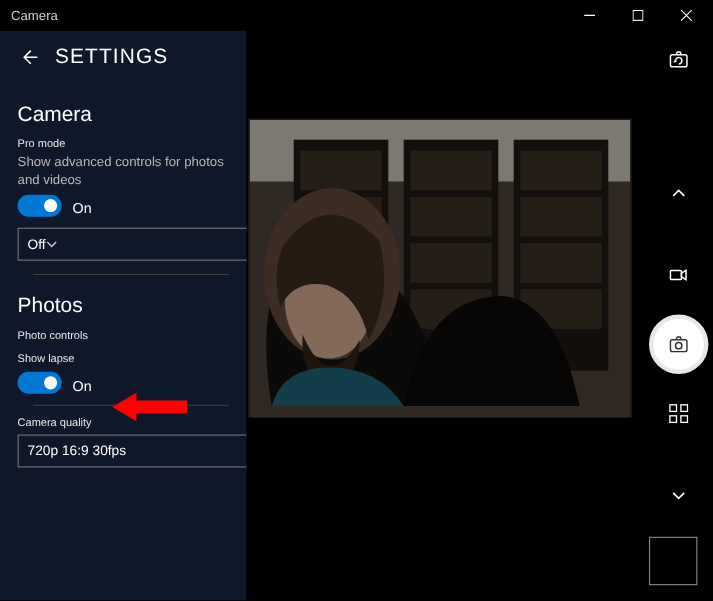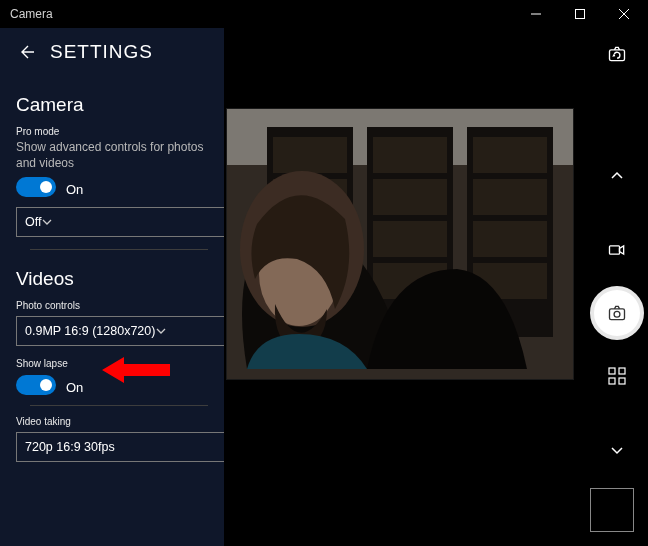--- a/index.html
+++ b/index.html
@@ -158,40 +158,34 @@
       <div class="dropdown">
         <span>Off</span>
         <svg width="12" height="12" viewBox="0 0 12 12">
             <path d="M2 4l4 4 4-4" fill="none" stroke="#ccc" stroke-width="1.3"></path>
           </svg>
       </div>
     </div>
     <div class="divider"></div>
 
     <div class="section">
-      <div class="section-h">Videos</div>
+      <div class="section-h">Photos</div>
       <div class="field-label">Photo controls</div>
-      <div class="dropdown">
-        <span>0.9MP 16:9 (1280x720)</span>
-        <svg width="12" height="12" viewBox="0 0 12 12">
-            <path d="M2 4l4 4 4-4" fill="none" stroke="#ccc" stroke-width="1.3"></path>
-          </svg>
-      </div>
       <div class="field-label">Show lapse</div>
       <div class="toggle-row">
         <div class="toggle">
             <div class="knob"></div>
           </div>
         <div class="toggle-label">On</div>
       </div>
     </div>
     <div class="divider"></div>
 
     <div class="section">
-      <div class="field-label">Video taking</div>
+      <div class="field-label">Camera quality</div>
       <div class="dropdown">
         <span>720p 16:9 30fps</span>
 
       </div>
 
     </div>
 
   </div>
 
   <svg class="arrow-annot" width="70" height="34">

